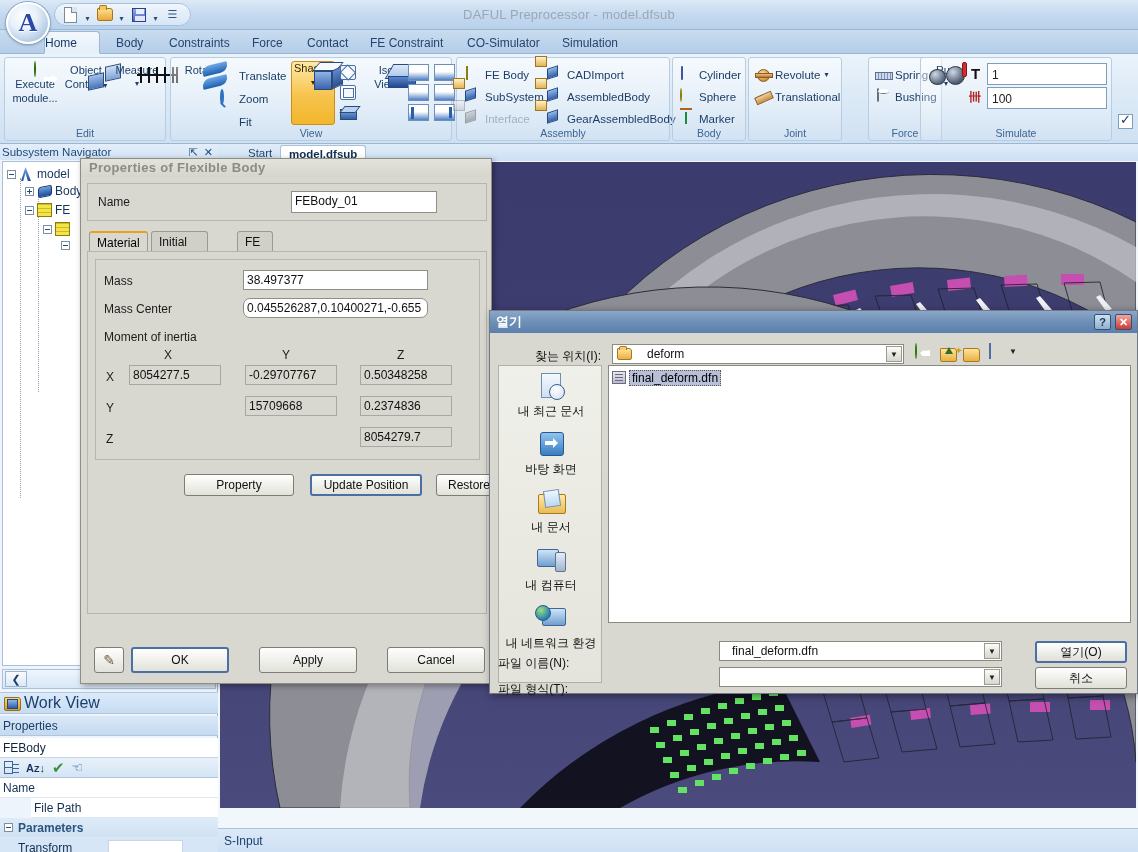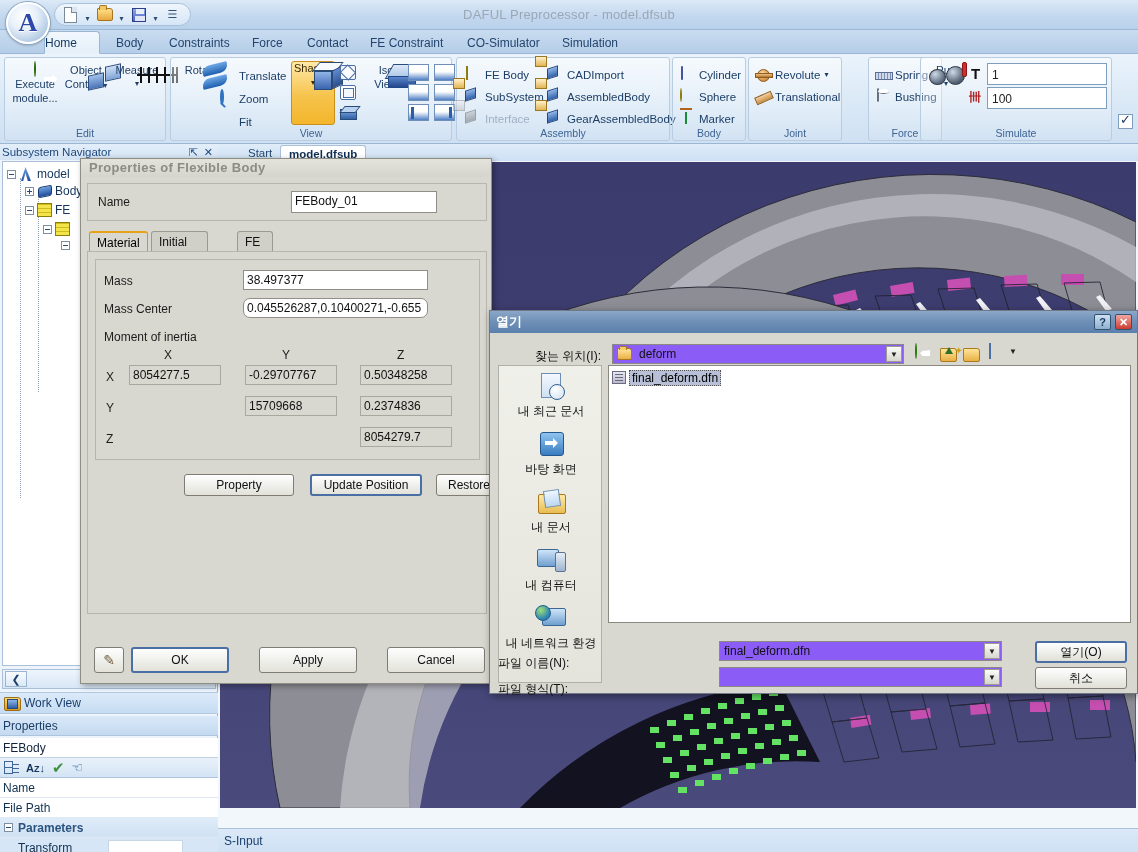--- a/index.html
+++ b/index.html
@@ -236,21 +236,21 @@
     position:absolute;left:2px;top:525px;width:214px;height:20px;
     background:linear-gradient(#eef5fc,#d8e7f6);border:1px solid #a9c0d8;
   }
   #navsplit .arrow{position:absolute;left:2px;top:1px;width:22px;height:16px;
      background:linear-gradient(#f8fbfe,#dbe8f6);border:1px solid #9ab5d2;
      font-size:11px;text-align:center;line-height:15px;color:#1c3e67;}
   #workviewtab{
     position:absolute;left:0;top:548px;width:218px;height:22px;
     background:linear-gradient(#dceafa,#c6dcf2);
     border-top:1px solid #b3c9e0;border-bottom:1px solid #b3c9e0;
-    display:flex;align-items:center;gap:4px;padding-left:4px;font-size:12px;color:#1a3f6d;
+    display:flex;align-items:center;gap:4px;padding-left:4px;font-size:16px;color:#1a3f6d;
   }
   .i-wv{width:16px;height:14px;position:relative;flex:0 0 16px;}
   .i-wv:before{content:"";position:absolute;left:0;top:1px;width:15px;height:12px;
      background:linear-gradient(#ffd978,#d89a28);border:1px solid #9a6f14;border-radius:1px 3px 2px 2px;}
   .i-wv:after{content:"";position:absolute;left:3px;top:3px;width:9px;height:8px;
      background:linear-gradient(#8fb6e8,#2f5fa8);border:1px solid #24477f;}
   #propshdr{
     position:absolute;left:0;top:572px;width:218px;height:20px;
     background:linear-gradient(#d9e8f8,#c4daf0);
     font-size:12px;color:#1c3e67;line-height:20px;padding-left:3px;
@@ -354,22 +354,22 @@
     position:absolute;left:0;top:0;width:647px;height:22px;
     background:linear-gradient(#8ba7c9,#6e8fb6 50%,#5b80ad);
     color:#fff;font-size:13px;font-weight:bold;line-height:22px;padding-left:6px;
   }
   .titbtn{position:absolute;top:3px;width:17px;height:16px;border:1px solid #32536f;border-radius:2px;
     font-size:11px;font-weight:bold;text-align:center;line-height:14px;color:#fff;}
   .titbtn.q{right:26px;background:linear-gradient(#cfe0f1,#8fb0d0);color:#14395f;}
   .titbtn.x{right:5px;background:linear-gradient(#f2a6a0,#cc3b32);}
   .olbl{position:absolute;font-size:12px;color:#111;}
   .ocombo{
-    position:absolute;background:#8b5cf6;border:1px solid #8a8a82;height:20px;
-    font-size:12px;color:#111;line-height:18px;padding-left:4px;
+    position:absolute;background:#ffffff;border:1px solid #8a8a82;height:20px;
+    font-size:12px;color:#111;line-height:18px;padding-left:12px;
   }
   .ocombo .arrow{
     position:absolute;right:1px;top:1px;width:16px;height:16px;
     background:linear-gradient(#fbfbf8,#d7d7cf);border:1px solid #9b9b93;
     font-size:8px;text-align:center;line-height:15px;color:#222;
   }
   .i-folder{position:absolute;left:4px;top:3px;width:15px;height:12px;
     background:linear-gradient(#ffe49a,#e9b043);border:1px solid #a8791f;border-radius:1px 3px 2px 2px;}
   .i-folder:before{content:"";position:absolute;left:1px;top:-3px;width:6px;height:3px;
     background:#f5cc6e;border:1px solid #a8791f;border-bottom:none;border-radius:2px 2px 0 0;}
@@ -667,21 +667,21 @@
     <span class="i-cat">
         <span class="ln"></span>
       </span>
     <span class="i-az">A<span style="font-size:9px">Z</span>↓</span>
     <span class="i-chk">✔</span>
     <span class="i-lit">☜</span>
   </div>
   <div class="prow" style="top:634px;">
     <span>Name</span>
   </div>
-  <div class="prow" style="top:654px;">
+  <div class="prow" style="top:654px;margin-left:31px;">
     <span>File Path</span>
   </div>
   <div class="prow group" style="top:674px;padding-left:18px;">
     <span class="pexp"></span>
     <span>Parameters</span>
   </div>
   <div class="prow sel" style="top:694px;padding-left:18px;">
     <span>Transform</span>
     <span class="pinput"></span>
     <span class="pdots">...</span>

